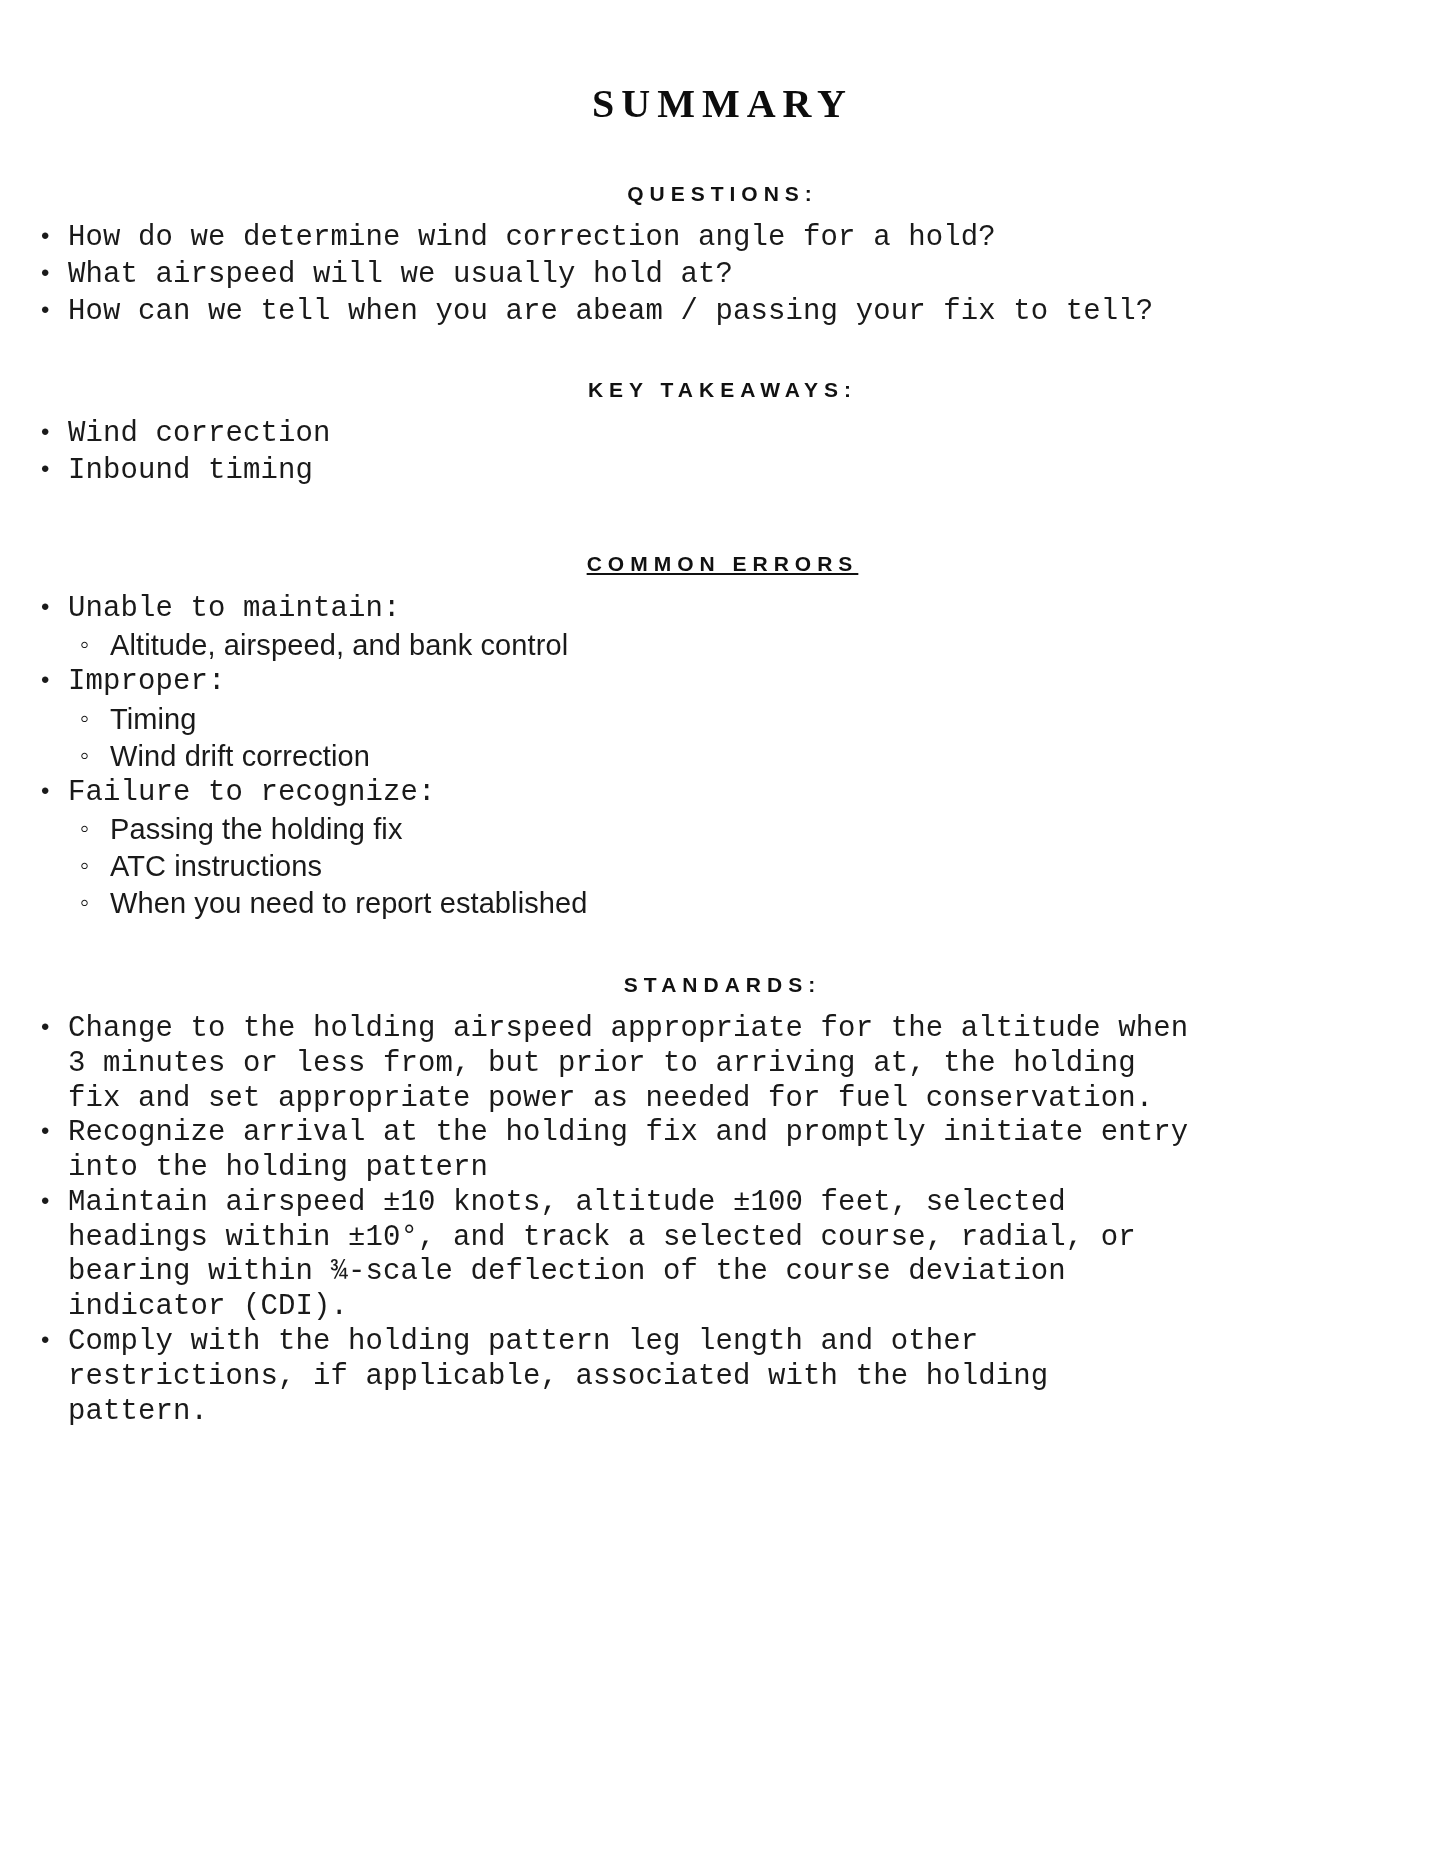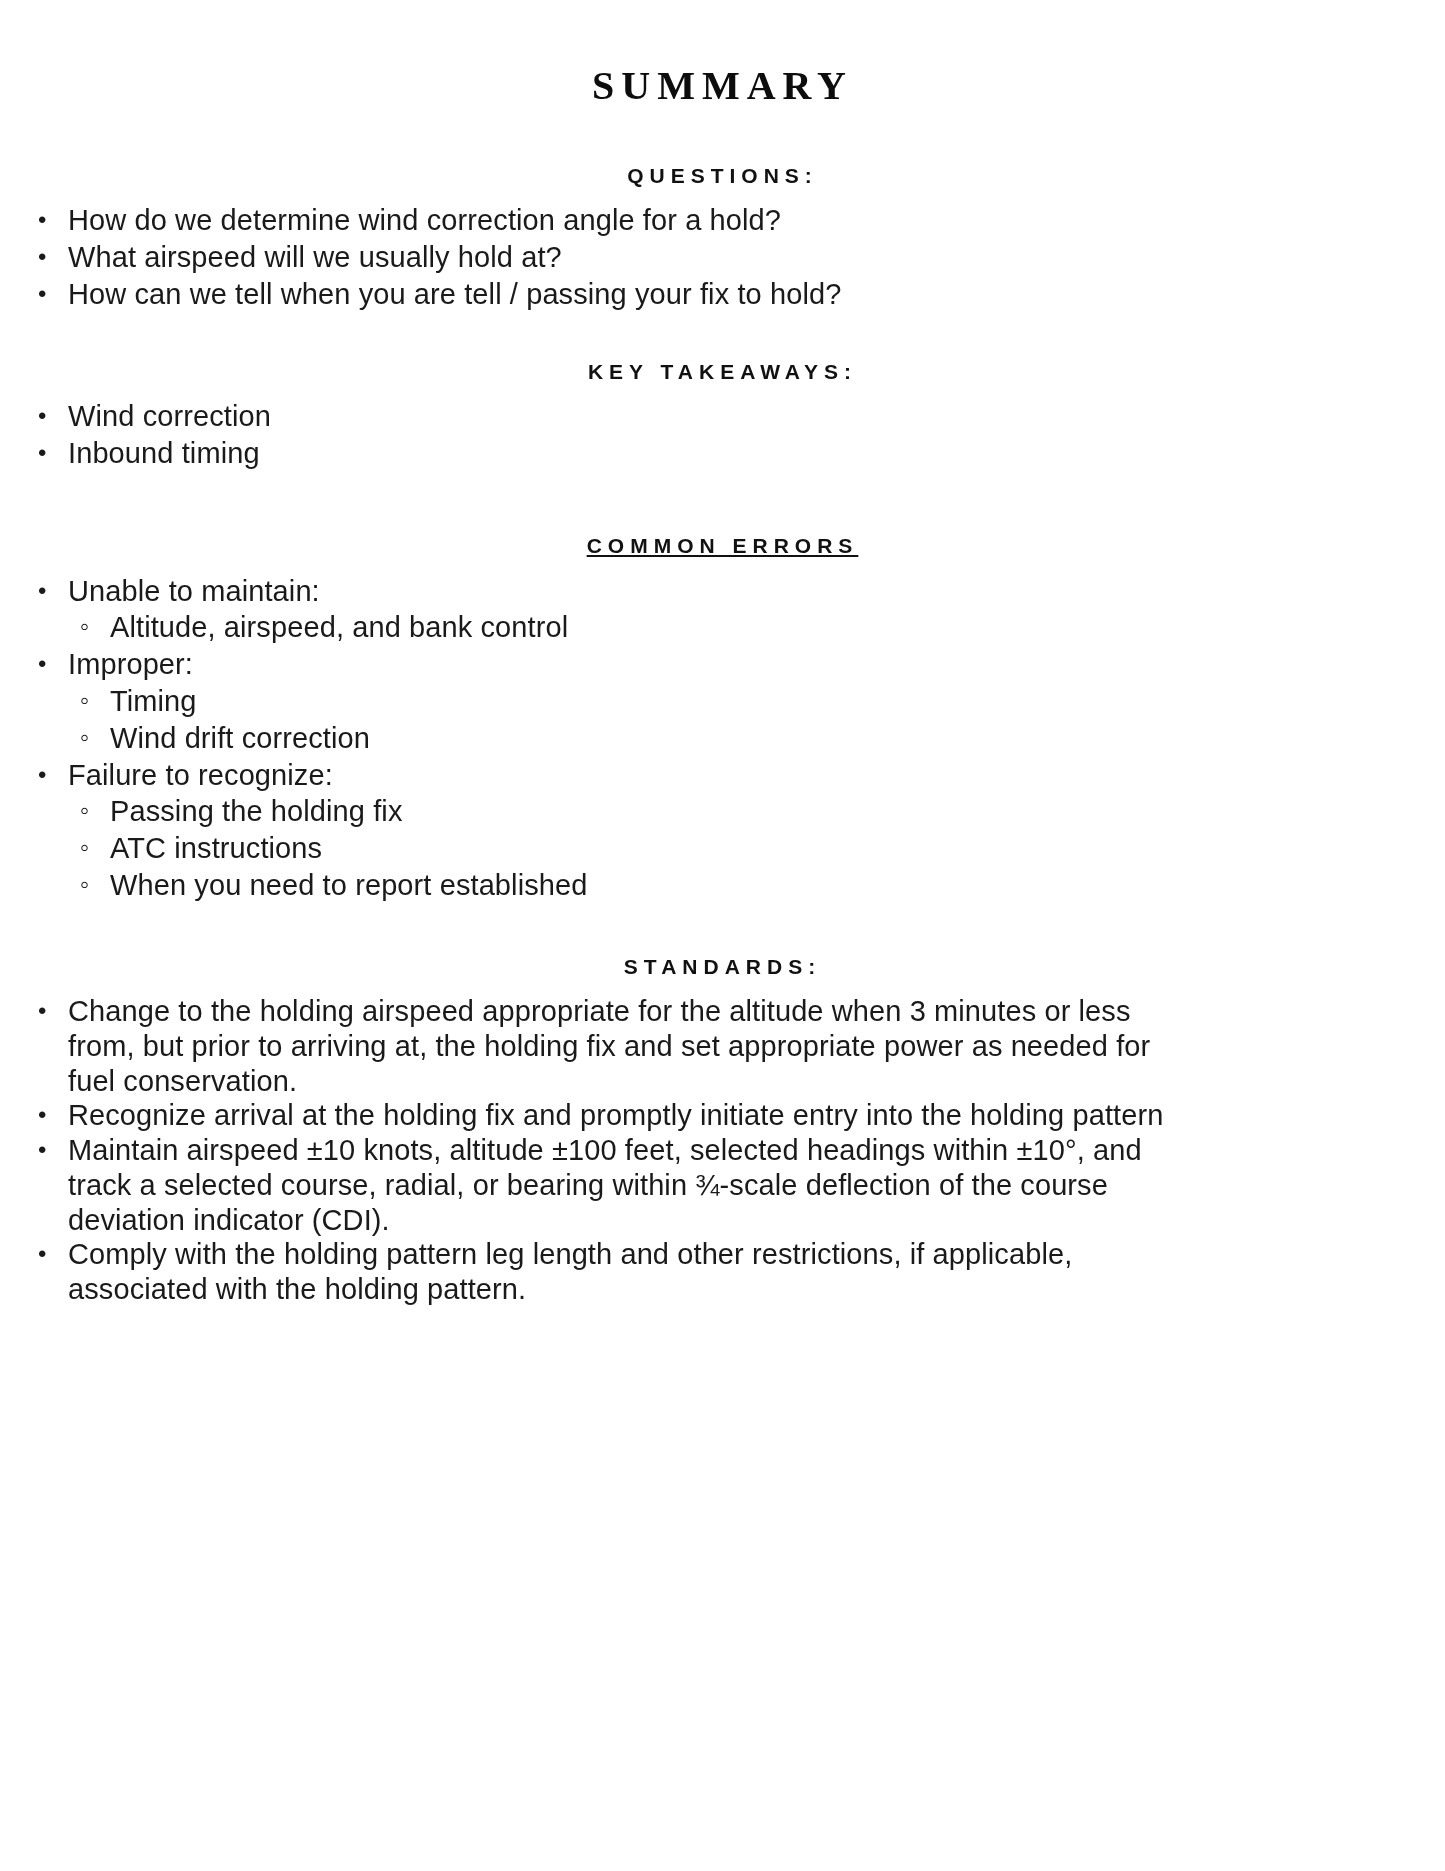--- a/index.html
+++ b/index.html
@@ -25,21 +25,21 @@
   }
 
   .doc-title {
     text-align: center;
     font-family: "Liberation Serif", serif;
     font-weight: bold;
     font-size: 40px;
     letter-spacing: 7px;
     color: #0d0d0d;
     margin: 0;
-    padding-top: 62px;
+    padding-top: 80px;
     line-height: 1.2;
   }
 
   .section-head {
     text-align: center;
     font-family: "Liberation Sans", sans-serif;
     font-weight: bold;
     font-size: 21px;
     letter-spacing: 6px;
     color: #111111;
@@ -63,20 +63,21 @@
     font-size: 29px;
     line-height: 1.20;
     color: #1a1a1a;
     letter-spacing: 0.1px;
   }
 
   
   li.l1 {
     padding-left: 68px;
     margin-bottom: 2px;
+    font-family: Liberation Mono, monospace;
   }
   li.l1::before {
     content: "\2022";
     position: absolute;
     left: 38px;
     top: 0;
     font-size: 24px;
     line-height: 1.38;
     color: #1a1a1a;
   }
@@ -122,21 +123,21 @@
   <h2 class="section-head head-questions">QUESTIONS:</h2>
 
   <ul class="lvl1 block-questions">
     <li class="item l1">
       <span>How do we determine wind correction angle for a hold?</span>
     </li>
     <li class="item l1">
       <span>What airspeed will we usually hold at?</span>
     </li>
     <li class="item l1">
-      <span>How can we tell when you are tell / passing your fix to hold?</span>
+      <span>How can we tell when you are abeam / passing your fix to tell?</span>
     </li>
   </ul>
 
   <h2 class="section-head head-takeaways">KEY TAKEAWAYS:</h2>
 
   <ul class="lvl1 block-takeaways">
     <li class="item l1">
       <span>Wind correction</span>
     </li>
     <li class="item l1">

